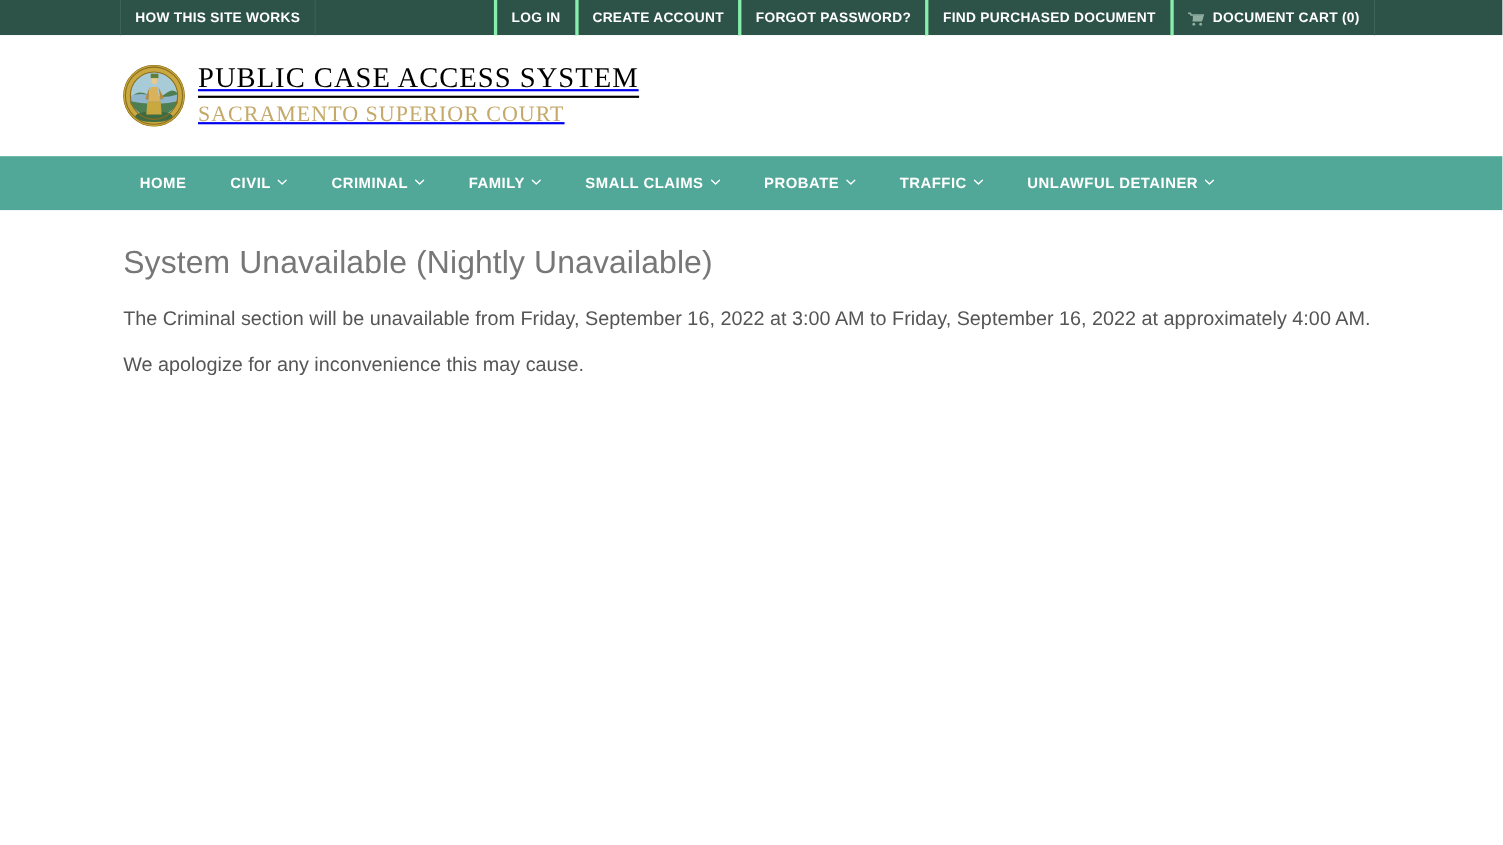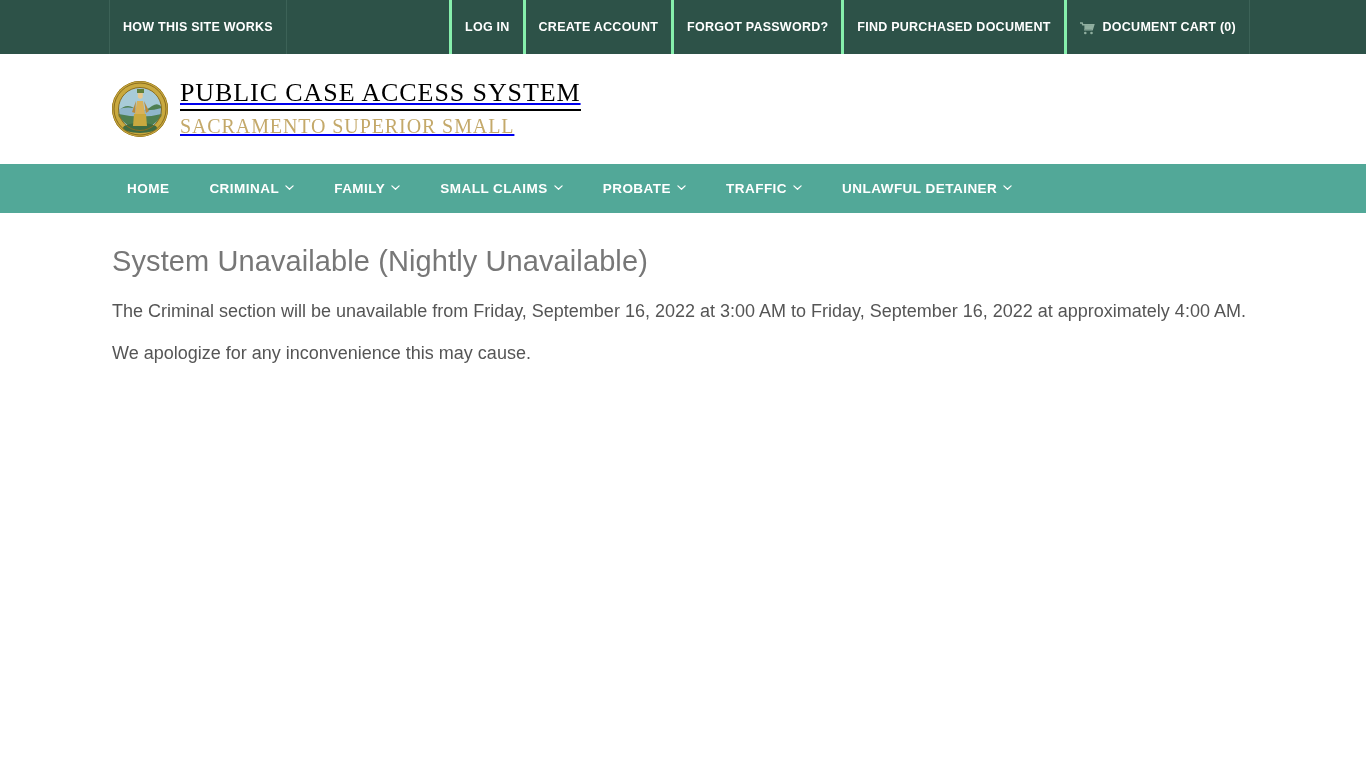--- a/index.html
+++ b/index.html
@@ -10,21 +10,21 @@
     width: 1366px;
     height: 768px;
     background: #ffffff;
     font-family: "Liberation Sans", sans-serif;
     overflow: hidden;
   }
 
   
   .topbar {
     width: 100%;
-    height: 54px;
+    height: 32px;
     background: #2d5248;
     display: flex;
     align-items: stretch;
     justify-content: flex-start;
   }
   .topbar-left {
     display: flex;
     align-items: stretch;
     margin-left: 110px;
   }
@@ -224,32 +224,40 @@
         <path d="M24 20 L20 31 L23 32 Z" fill="#b8893c"></path>
         <path d="M32 20 L37 30 L34 32 Z" fill="#b8893c"></path>
         <path d="M22 33 L34 33 L35 45 L21 45 Z" fill="#c9a93f"></path>
         <rect x="25" y="8" width="7" height="4" fill="#5f7f3a"></rect>
         <circle cx="28" cy="28" r="26" fill="none" stroke="#8a6d1f" stroke-width="1"></circle>
         <circle cx="28" cy="28" r="21.5" fill="none" stroke="#8a6d1f" stroke-width="1"></circle>
       </svg>
     </span>
     <span class="brand-text">
       <span class="brand-title">PUBLIC CASE ACCESS SYSTEM</span>
-      <span class="brand-sub">SACRAMENTO SUPERIOR SMALL</span>
+      <span class="brand-sub">SACRAMENTO SUPERIOR COURT</span>
     </span>
   </a>
 </div>
 
 <nav class="mainnav">
   <div class="nav-inner">
 
     <a class="nav-item" href="#">
       <span>HOME</span>
     </a>
 
+    <a class="nav-item" href="#">
+      <span>CIVIL</span>
+      <span class="caret">
+        <svg width="9" height="9" viewBox="0 0 10 10" xmlns="http://www.w3.org/2000/svg">
+            <path d="M1 3.2 L5 7 L9 3.2" fill="none" stroke="#ffffff" stroke-width="1.4" stroke-linecap="round" stroke-linejoin="round"></path>
+          </svg>
+      </span>
+    </a>
 
     <a class="nav-item" href="#">
       <span>CRIMINAL</span>
       <span class="caret">
         <svg width="9" height="9" viewBox="0 0 10 10" xmlns="http://www.w3.org/2000/svg">
             <path d="M1 3.2 L5 7 L9 3.2" fill="none" stroke="#ffffff" stroke-width="1.4" stroke-linecap="round" stroke-linejoin="round"></path>
           </svg>
       </span>
     </a>
 

